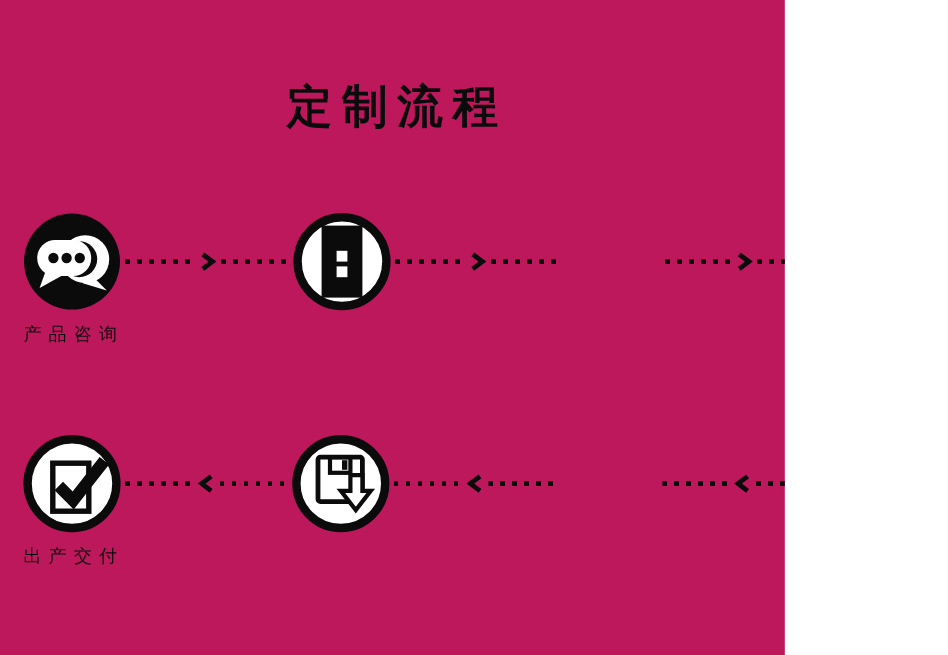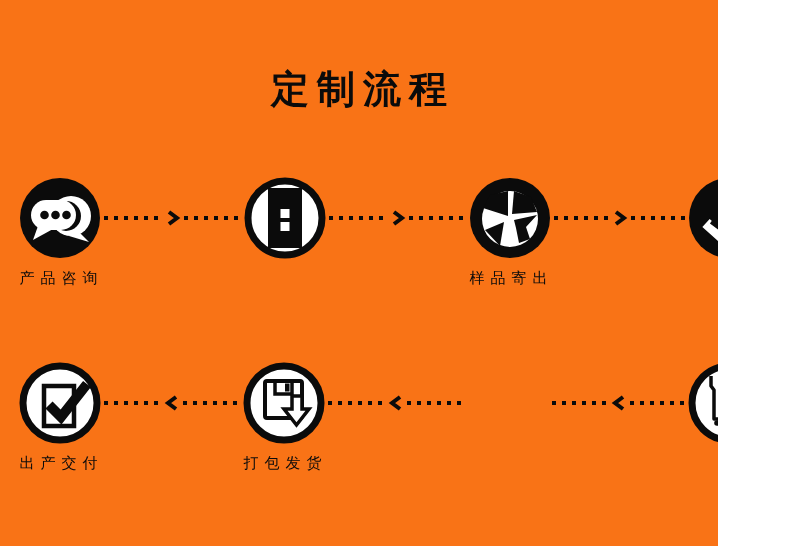--- a/index.html
+++ b/index.html
@@ -1,17 +1,17 @@
 <!DOCTYPE html>
 <html><head>
 <meta charset="utf-8">
 <style>
   html,body { margin:0; padding:0; background:#fff; }
   .canvas {
-    position:relative; width:718px; height:546px; background:#f97316;
+    position:relative; width:654px; height:546px; background:#be185d;
     font-family:"Liberation Sans","DejaVu Sans",sans-serif; overflow:hidden;
     color:#0b0b0b;
   }
   .title {
     position:absolute; top:64px; left:0; width:100%;
     text-align:center; font-size:38px; font-weight:bold;
     letter-spacing:8px; text-indent:8px; color:#0b0b0b; white-space:nowrap;
   }
   .step { position:absolute; width:170px; display:flex; flex-direction:column; align-items:center; }
   .icon-wrap { width:84px; height:84px; }
@@ -59,33 +59,20 @@
     <div class="icon-wrap">
       <svg viewBox="0 0 84 84">
         <circle cx="42" cy="42" r="37" fill="#fff" stroke="#0b0b0b" stroke-width="7"></circle>
         <rect x="25" y="12" width="34" height="60" fill="#0b0b0b"></rect>
         <rect x="37.5" y="33" width="9" height="9" fill="#fff"></rect>
         <rect x="37.5" y="46" width="9" height="9" fill="#fff"></rect>
       </svg>
     </div>
   </div>
 
-  <div class="step" style="left:425px;top:176px">
-    <div class="icon-wrap">
-      <svg viewBox="0 0 84 84">
-        <circle cx="42" cy="42" r="40" fill="#0b0b0b"></circle>
-        <circle cx="42" cy="43" r="28" fill="#fff"></circle>
-        <polygon points="40,40 15,32 22,19 40,15" fill="#0b0b0b"></polygon>
-        <polygon points="44,38 46,15 63,21 69,36" fill="#0b0b0b"></polygon>
-        <polygon points="36,46 32,70 17,54" fill="#0b0b0b"></polygon>
-        <polygon points="46,44 69,39 58,51 62,63 51,67 48,52" fill="#0b0b0b"></polygon>
-      </svg>
-    </div>
-    <div class="label">样品寄出</div>
-  </div>
 
   <div class="step" style="left:644px;top:176px">
     <div class="icon-wrap">
       <svg viewBox="0 0 84 84">
         <circle cx="42" cy="42" r="40" fill="#0b0b0b"></circle>
         <path d="M19,47 L36,62 L66,21" fill="none" stroke="#fff" stroke-width="11"></path>
         <path d="M24,46 L36,55 L61,23" fill="none" stroke="#0b0b0b" stroke-width="3.5"></path>
       </svg>
     </div>
   </div>
@@ -107,21 +94,20 @@
   <div class="step" style="left:199px;top:361px">
     <div class="icon-wrap">
       <svg viewBox="0 0 84 84">
         <circle cx="42" cy="42" r="37" fill="#fff" stroke="#0b0b0b" stroke-width="7"></circle>
         <rect x="23" y="20" width="37" height="37" rx="2" fill="none" stroke="#0b0b0b" stroke-width="4"></rect>
         <rect x="33" y="20" width="17" height="13" fill="none" stroke="#0b0b0b" stroke-width="3.5"></rect>
         <rect x="43" y="22.5" width="4.5" height="8" fill="#0b0b0b"></rect>
         <path d="M50,35 h10 v13 h7 L54.5,64 L42,48 h8 z" fill="#fff" stroke="#0b0b0b" stroke-width="3.5" stroke-linejoin="miter"></path>
       </svg>
     </div>
-    <div class="label">打包发货</div>
   </div>
 
   <div class="step" style="left:-25px;top:361px">
     <div class="icon-wrap">
       <svg viewBox="0 0 84 84">
         <circle cx="42" cy="42" r="37" fill="#fff" stroke="#0b0b0b" stroke-width="7"></circle>
         <rect x="26" y="25" width="30" height="40" fill="none" stroke="#0b0b0b" stroke-width="4.5"></rect>
         <path d="M31,44 L43,56 L69,23" fill="none" stroke="#0b0b0b" stroke-width="10"></path>
       </svg>
     </div>

